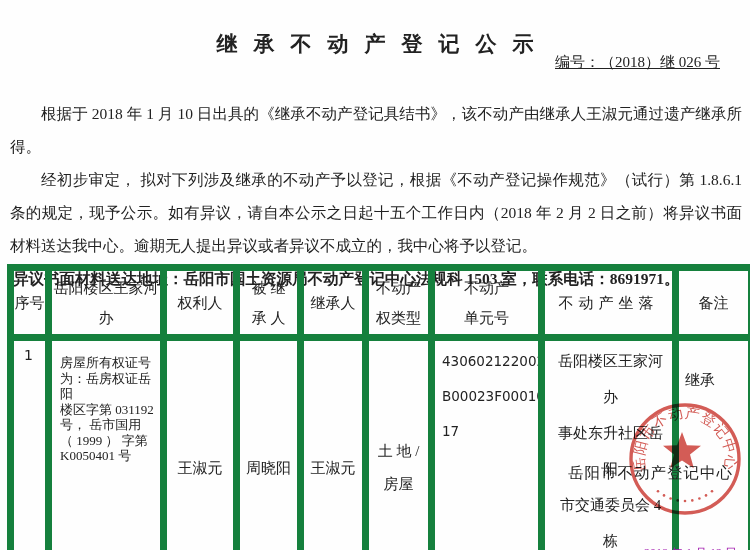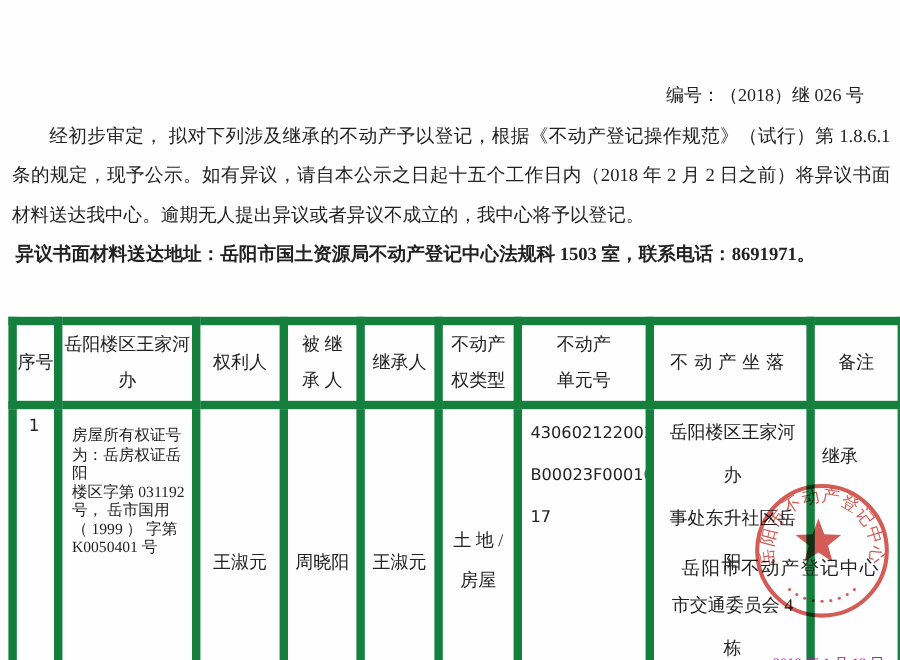--- a/index.html
+++ b/index.html
@@ -12,22 +12,22 @@
     overflow:hidden;
   }
   .title{
     position:absolute;top:30px;left:0;width:750px;
     text-align:center;
     font-size:21px;font-weight:bold;
     letter-spacing:16px;text-indent:16px;
     color:#222;
   }
   .doc-number{
-    position:absolute;top:70px;right:30px;
-    font-size:15px;color:#222;
+    position:absolute;top:53px;right:30px;
+    font-size:15px;color:#222;text-decoration:underline;
   }
   .body-text{
     position:absolute;top:97px;left:10px;width:732px;
     font-size:15.5px;line-height:33px;
     text-align:justify;color:#222;
   }
   .body-text p{margin:0;}
   .body-text p.indent{text-indent:2em;}
   .body-text p.small-indent{text-indent:3px;font-weight:bold;}
 
@@ -99,24 +99,26 @@
     mix-blend-mode:multiply;
     opacity:0.88;
     z-index:5;
   }
 </style>
 </head>
 <body>
 
 <div class="page">
 
+  <div class="title">继承不动产登记公示</div>
 
   <div class="doc-number">编号：（2018）继 026 号</div>
 
   <div class="body-text">
+    <p class="indent">根据于 2018 年 1 月 10 日出具的《继承不动产登记具结书》，该不动产由继承人王淑元通过遗产继承所得。</p>
     <p class="indent">经初步审定， 拟对下列涉及继承的不动产予以登记，根据《不动产登记操作规范》（试行）第 1.8.6.1 条的规定，现予公示。如有异议，请自本公示之日起十五个工作日内（2018 年 2 月 2 日之前）将异议书面材料送达我中心。逾期无人提出异议或者异议不成立的，我中心将予以登记。</p>
     <p class="small-indent">异议书面材料送达地址：岳阳市国土资源局不动产登记中心法规科 1503 室，联系电话：8691971。</p>
   </div>
 
   <table class="notice">
     <colgroup>
       <col style="width:38px">
         <col style="width:115px">
         <col style="width:73px">
       <col style="width:64px">

